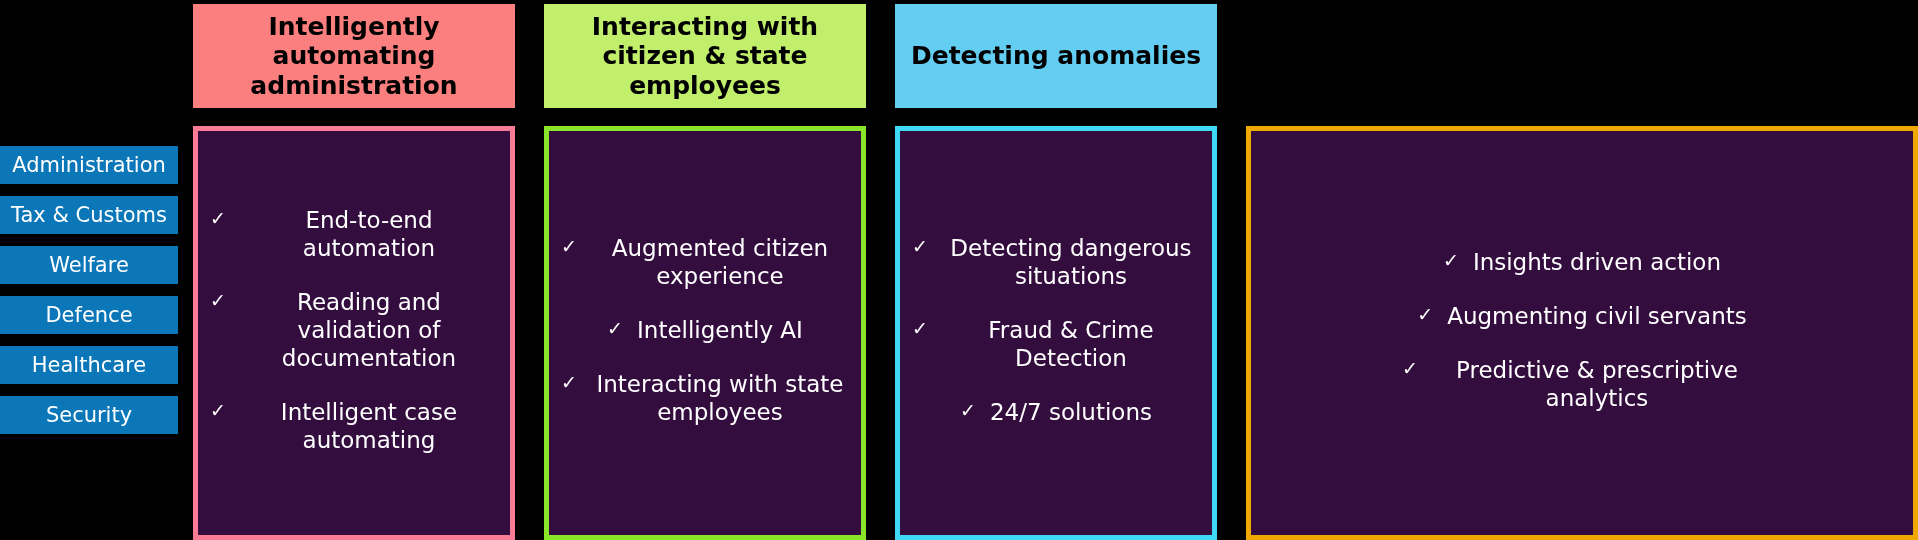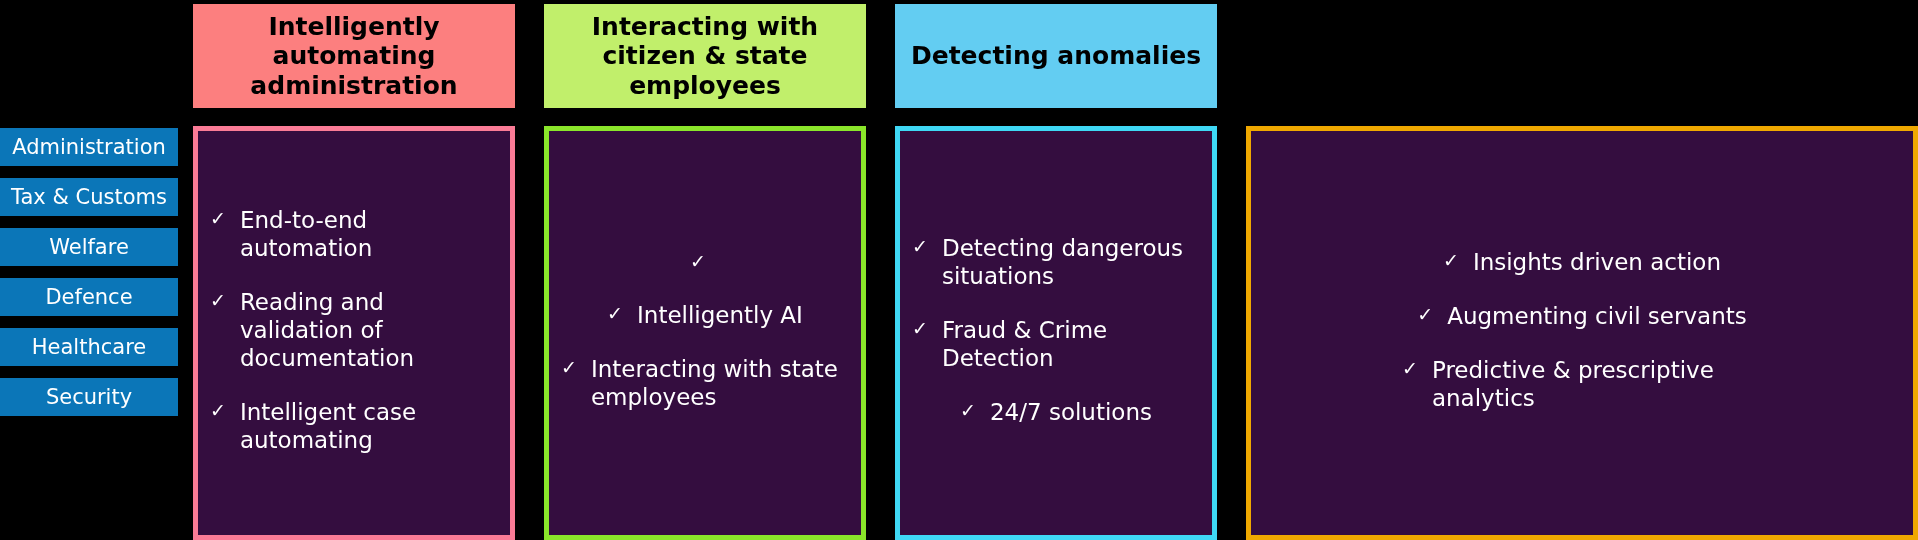--- a/index.html
+++ b/index.html
@@ -18,21 +18,21 @@
     position: relative;
     width: 1918px;
     height: 540px;
     background: #000000;
   }
 
   
   #sidebar {
     position: absolute;
     left: 0;
-    top: 128px;
+    top: 146px;
     width: 178px;
     text-align: center;
   }
   .side-item {
     height: 38px;
     margin-bottom: 12px;
     background: #0b76b8;
     color: #ffffff;
     display: flex;
     align-items: center;
@@ -93,21 +93,21 @@
     font-family: "DejaVu Sans", sans-serif;
   }
   .check {
     flex: 0 0 auto;
     margin-right: 14px;
     font-size: 19px;
     line-height: 1.35;
     color: #ffffff;
   }
   .btext {
-    text-align: left;
+    text-align: center;
     max-width: 300px;
   }
 
   
   #col0 { left: 193px;  width: 322px; }
   #col1 { left: 544px;  width: 322px; }
   #col2 { left: 895px;  width: 322px; }
   #col3 { left: 1246px; width: 672px; }
 
   #col3 .btext { max-width: 330px; }
@@ -166,20 +166,21 @@
         <span class="btext">Intelligent case automating</span>
       </div>
     </div>
   </div>
 
   <div class="column" id="col1">
     <div class="col-header">Interacting with citizen &amp; state employees</div>
     <div class="col-body">
       <div class="bullet">
         <span class="check">✓</span>
+        <span class="btext">Augmented citizen experience</span>
       </div>
       <div class="bullet">
         <span class="check">✓</span>
         <span class="btext">Intelligently AI</span>
       </div>
       <div class="bullet">
         <span class="check">✓</span>
         <span class="btext">Interacting with state employees</span>
       </div>
     </div>

